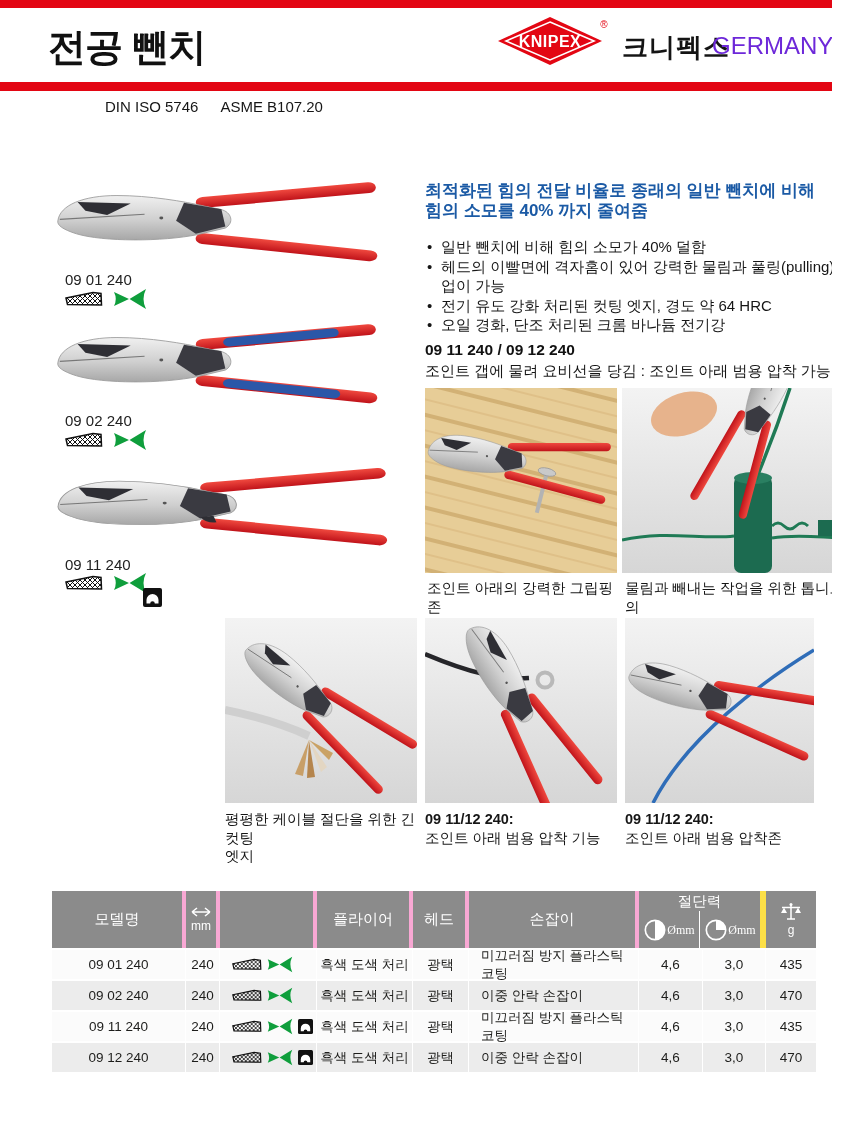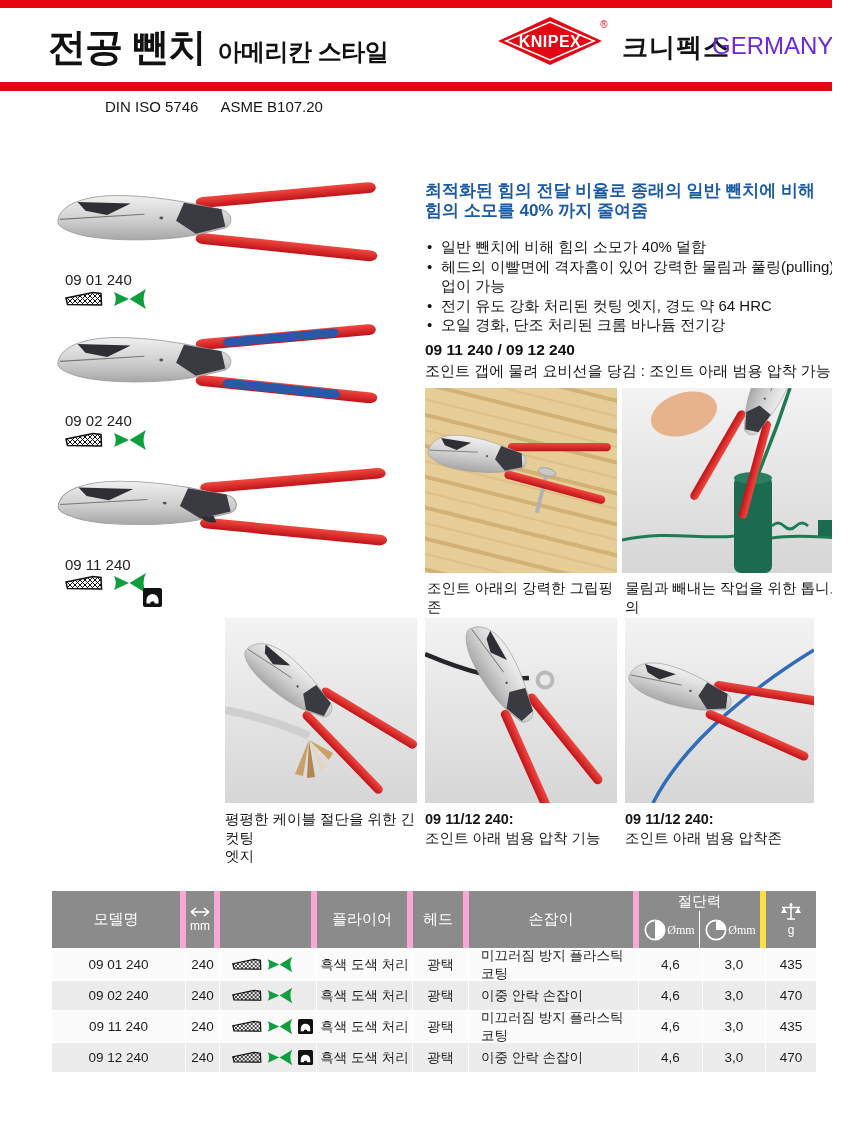--- a/index.html
+++ b/index.html
@@ -33,21 +33,21 @@
   
   .photo{position:absolute;overflow:hidden;}
   .photo svg{display:block;}
   .caption{position:absolute;font-size:14.5px;line-height:18.5px;color:#161616;}
   .cap-bold{font-weight:bold;}
 
   
   .tbl{position:absolute;left:52px;top:891px;width:764px;font-size:13.5px;color:#1d1d1b;}
   .thead{display:flex;height:57px;background:#8b8b8b;color:#fff;font-size:15px;}
   .hc{display:flex;flex-direction:column;align-items:center;justify-content:center;
-      border-right:6px solid #f9a8d4;box-sizing:border-box;}
+      border-right:4px solid #f9a8d4;box-sizing:border-box;}
   .hc:last-child{border-right:none;}
   .cutgrp{display:flex;flex-direction:column;border-right:6px solid #fde047;box-sizing:border-box;font-family:Liberation Serif, serif;}
   .cutlabel{height:20px;display:flex;align-items:flex-end;justify-content:center;font-size:14.5px;}
   .cutsub{flex:1;display:flex;}
   .cutcell{display:flex;flex-direction:row;align-items:center;justify-content:center;box-sizing:border-box;}
   .cutcell.first{border-right:1px solid #fff;}
   .unit{font-size:12px;margin-top:1px;}
   .trow{display:flex;height:29px;border-top:2px solid #fff;box-sizing:content-box;}
   .trow.odd{background:#fbfbfb;}
   .trow.even{background:#ececec;}
@@ -91,21 +91,20 @@
     </symbol>
   </defs>
 </svg>
 
 <div class="page">
 
   <div class="bar" style="top:0;height:8px;"></div>
 
   <div class="title-wrap">
     <span class="title-main">전공 뺀치</span>
-    <span class="title-sub">아메리칸 스타일</span>
   </div>
 
   <div class="abs" style="left:498px;top:16px;">
     <svg width="112" height="52" viewBox="0 0 112 52">
       <polygon points="52,1 104,25 52,49 0,25" fill="#e30613"></polygon>
       <polygon points="52,6 96,25 52,44 8,25" fill="none" stroke="#ffffff" stroke-width="1.6"></polygon>
       <text x="52" y="31" text-anchor="middle" fill="#ffffff" font-size="16" font-weight="bold" font-family="Liberation Sans, sans-serif" letter-spacing="0.5">KNIPEX</text>
       <text x="106" y="12" fill="#e30613" font-size="10" font-family="Liberation Sans, sans-serif" text-anchor="middle">®</text>
     </svg>
   </div>

